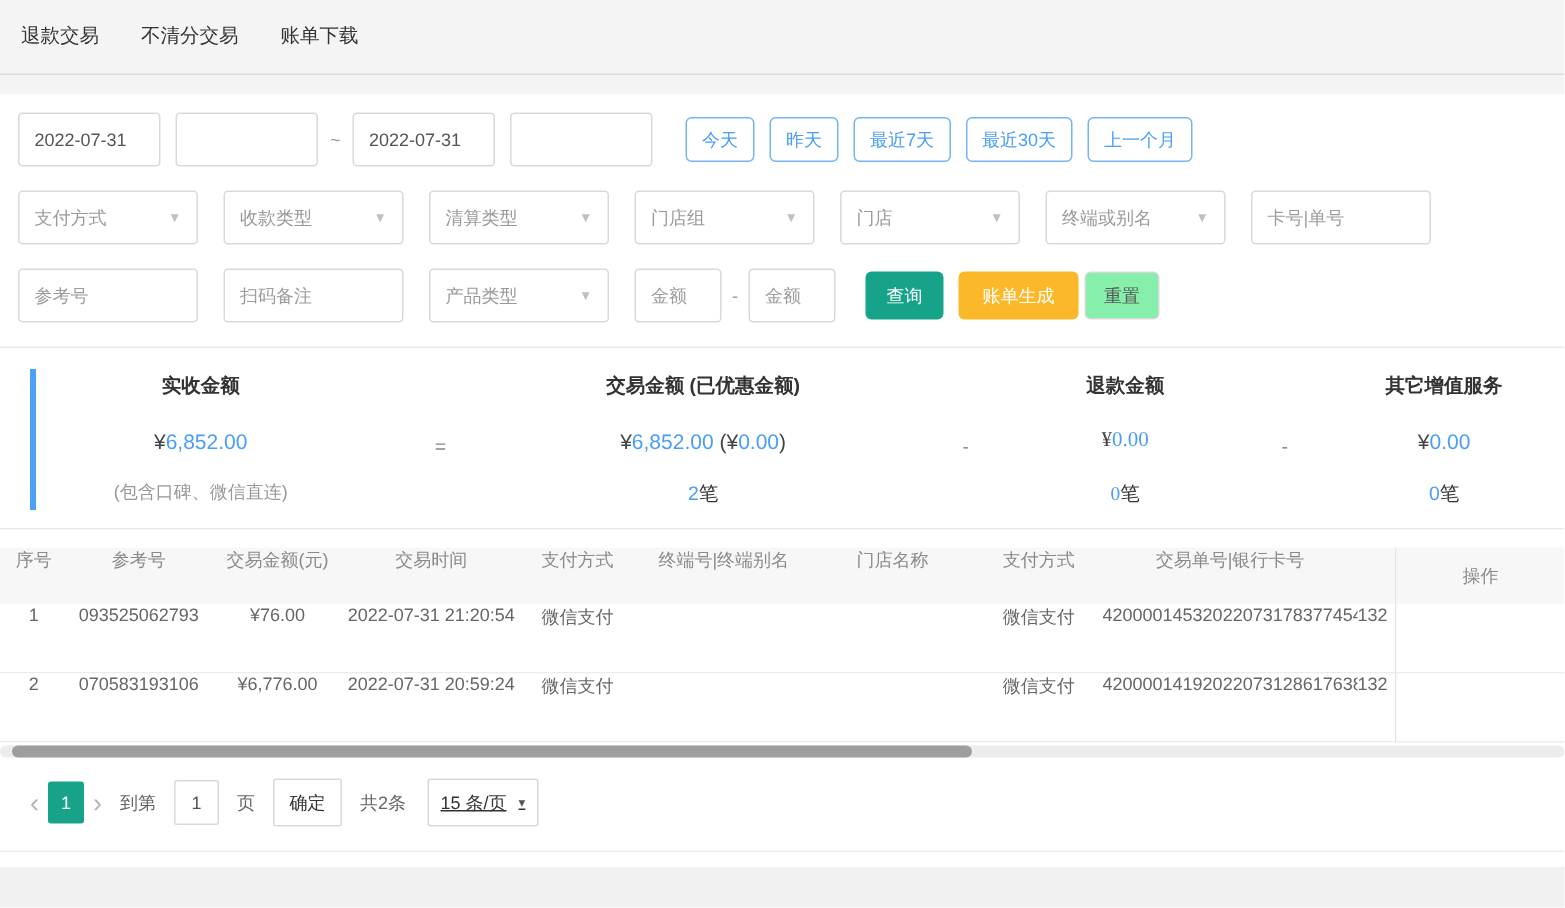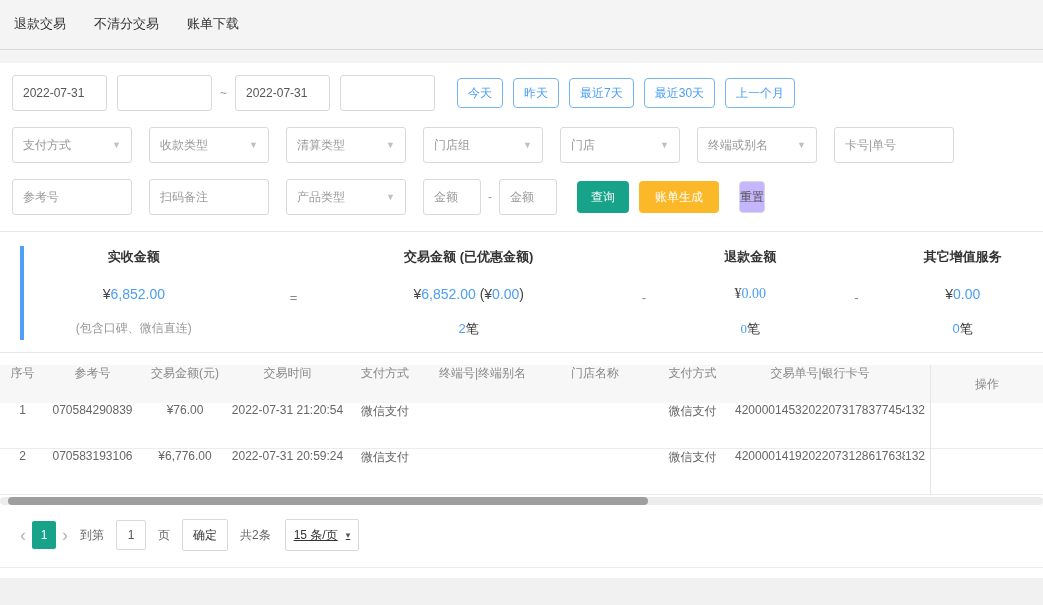--- a/index.html
+++ b/index.html
@@ -29,21 +29,21 @@
   .tilde { color:#999; margin:0 8px; font-size:12px; }
   .quick { height:30px; border:1px solid #74b4f2; border-radius:4px; background:#fff;
     color:#4a9ef5; font-size:12px; padding:0 10px; margin-left:10px; cursor:pointer; }
   .quick:first-of-type { margin-left:22px; }
   .w-txt { width:120px; margin-right:17px; }
   .w-amt { width:58px; }
   .amt-dash { color:#999; margin:0 7px; font-size:12px; }
   .btn { height:32px; border:none; border-radius:4px; font-size:12px; cursor:pointer; padding:0 14px; }
   .btn-query { background:#17a38a; color:#fff; margin-left:20px; }
   .btn-bill { background:#fbb929; color:#fff; margin-left:10px; padding:0 16px; }
-  .btn-reset { background:#c4b5fd; color:#555; border:1px solid #d9d9d9; margin-left:20px; padding:0 0; }
+  .btn-reset { background:#86efac; color:#555; border:1px solid #d9d9d9; margin-left:4px; padding:0 12px; }
 
   
   .summary { border-top:1px solid #e9e9e9; border-bottom:1px solid #e9e9e9;
     padding:16px 0 14px 0; display:flex; align-items:stretch; position:relative; }
   .sum-bar { position:absolute; left:20px; top:14px; bottom:12px; width:4px; background:#4da0f5; }
   .sum-col { display:flex; flex-direction:column; align-items:center; }
   .sum-col-1 { flex:1.75; } .sum-col-2 { flex:1.95; } .sum-col-3 { flex:1.05;font-family:Liberation Serif, serif; } .sum-col-4 { flex:1.05; }
   .sum-op { width:52px; display:flex; align-items:center; justify-content:center;
     color:#888; font-size:13px; padding-top:8px; }
   .sum-label { font-size:13px; color:#333; font-weight:bold; margin-bottom:20px; }
@@ -194,21 +194,21 @@
           <div class="tc c3">交易时间</div>
           <div class="tc c4">支付方式</div>
           <div class="tc c5">终端号|终端别名</div>
           <div class="tc c6">门店名称</div>
           <div class="tc c7">支付方式</div>
           <div class="tc c8">交易单号|银行卡号</div>
           <div class="tc c9"></div>
         </div>
         <div class="trow tdata">
           <div class="tc c0">1</div>
-          <div class="tc c1">070584290839</div>
+          <div class="tc c1">093525062793</div>
           <div class="tc c2">¥76.00</div>
           <div class="tc c3">2022-07-31 21:20:54</div>
           <div class="tc c4">微信支付</div>
           <div class="tc c5"></div>
           <div class="tc c6"></div>
           <div class="tc c7">微信支付</div>
           <div class="tc c8">4200001453202207317837745449</div>
           <div class="tc c9">132</div>
         </div>
         <div class="trow tdata">

